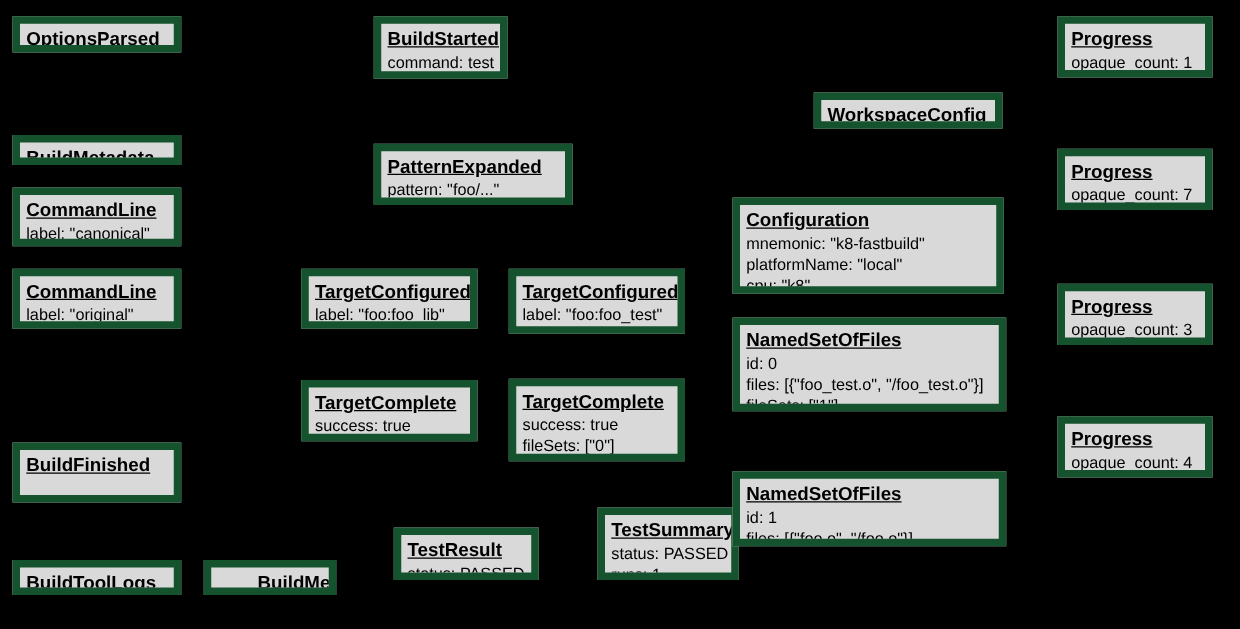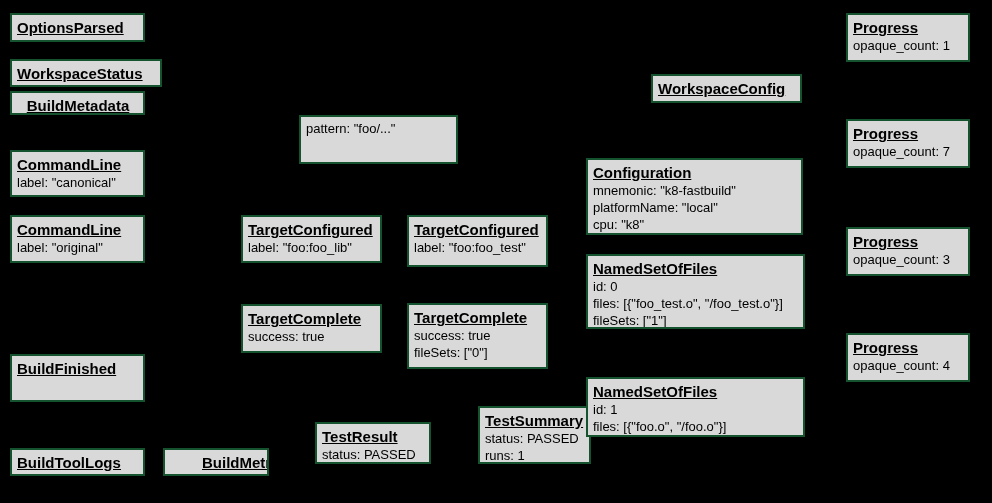--- a/index.html
+++ b/index.html
@@ -7,42 +7,42 @@
     position: relative;
     width: 992px;
     height: 503px;
     background: #000000;
     font-family: "Liberation Sans", sans-serif;
     overflow: hidden;
   }
   .node {
     position: absolute;
     background: #d9d9d9;
-    border: 2px solid #14532d;
+    border: 6px solid #14532d;
     box-sizing: border-box;
     padding: 3px 4px 3px 5px;
     color: #000;
     overflow: hidden;
   }
   .t {
     font-size: 15px;
     font-weight: bold;
     text-decoration: underline;
     line-height: 19px;
     white-space: normal;
   }
   .d {
     font-size: 13px;
     line-height: 17px;
     white-space: nowrap;
   }
   
   .nb-options-parsed        { left:10px;  top:13px;  width:135px; height:29px; }
   .nb-workspace-status      { left:10px;  top:59px;  width:152px; height:28px; }
-  .nb-build-metadata        { left:10px;  top:91px; width:135px; height:24px;text-align:center; }
+  .nb-build-metadata        { left:10px;  top:108px; width:135px; height:24px; }
   .nb-command-line-canon    { left:10px;  top:150px; width:135px; height:47px; }
   .nb-command-line-orig     { left:10px;  top:215px; width:135px; height:48px; }
   .nb-unstructured          { left:10px;  top:282px; width:135px; height:51px; }
   .nb-build-finished        { left:10px;  top:354px; width:135px; height:48px; }
   .nb-build-tool-logs       { left:10px;  top:448px; width:135px; height:28px;text-decoration:underline; }
   .nb-build-metrics         { left:163px; top:448px; width:106px; height:28px;padding-left:37px; }
   .nb-build-started         { left:299px; top:13px;  width:107px; height:50px; }
   .nb-pattern-expanded      { left:299px; top:115px; width:159px; height:49px; }
   .nb-target-configured-lib { left:241px; top:215px; width:141px; height:48px; }
   .nb-target-complete-lib   { left:241px; top:304px; width:141px; height:49px; }
@@ -61,23 +61,20 @@
 </style>
 </head>
 <body>
 
 <div id="canvas">
 
   <div class="node nb-options-parsed">
     <div class="t">OptionsParsed</div>
   </div>
 
-  <div class="node nb-workspace-status">
-    <div class="t">WorkspaceStatus</div>
-  </div>
 
   <div class="node nb-build-metadata">
     <div class="t">BuildMetadata</div>
   </div>
 
   <div class="node nb-command-line-canon">
     <div class="t">CommandLine</div>
     <div class="d">label: "canonical"</div>
   </div>
 
@@ -92,22 +89,27 @@
   </div>
 
   <div class="node nb-build-tool-logs">
     <div class="t">BuildToolLogs</div>
   </div>
 
   <div class="node nb-build-metrics">
     <div class="t">BuildMetrics</div>
   </div>
 
+  <div class="node nb-build-started">
+    <div class="t">BuildStarted</div>
+    <div class="d">command: test</div>
+  </div>
 
   <div class="node nb-pattern-expanded">
+    <div class="t">PatternExpanded</div>
     <div class="d">pattern: "foo/..."</div>
   </div>
 
   <div class="node nb-target-configured-lib">
     <div class="t">TargetConfigured</div>
     <div class="d">label: "foo:foo_lib"</div>
   </div>
 
   <div class="node nb-target-complete-lib">
     <div class="t">TargetComplete</div>

